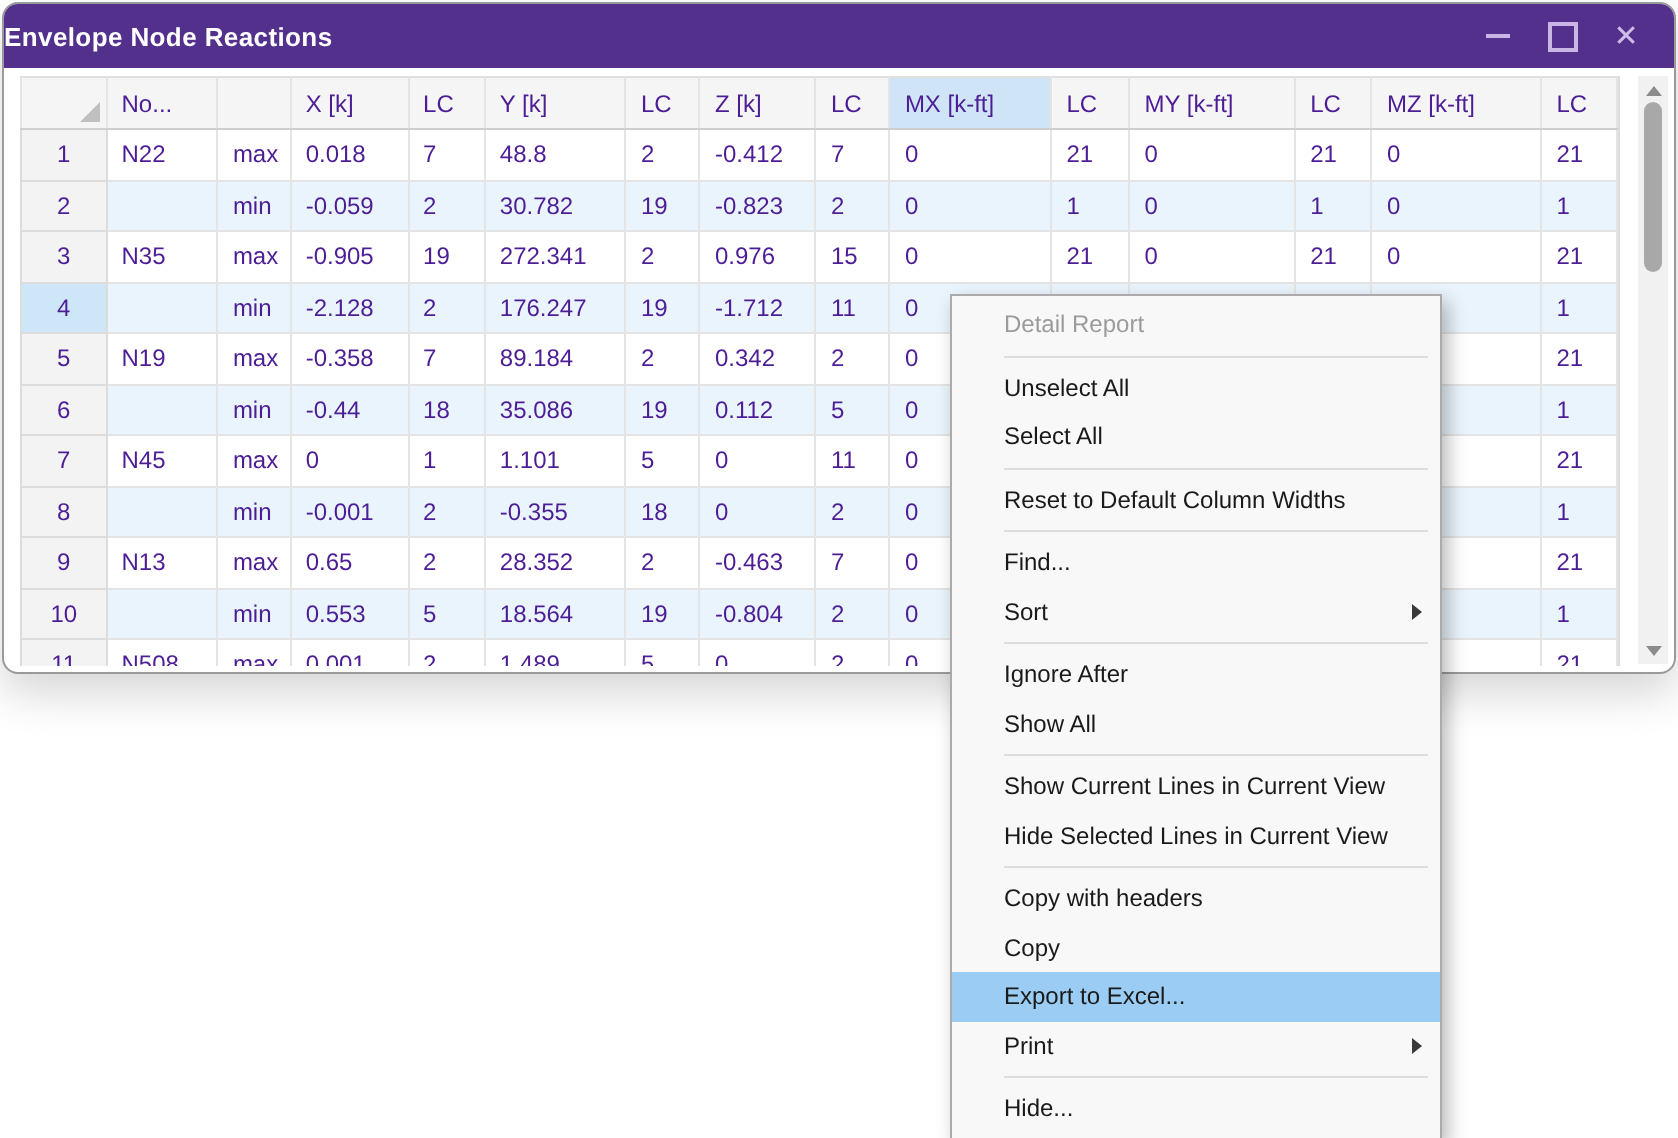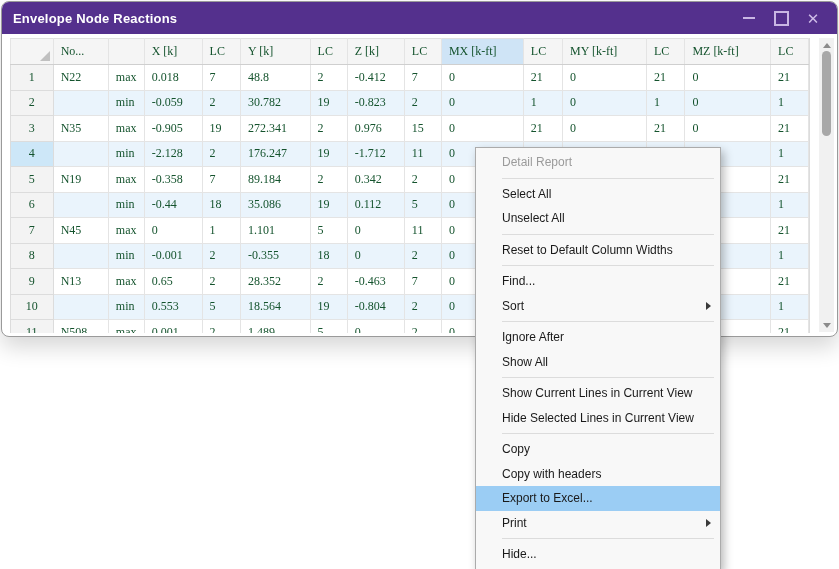--- a/index.html
+++ b/index.html
@@ -7,29 +7,29 @@
     width:839px;height:569px;background:#ffffff;position:relative;
     font-family:"Liberation Sans", sans-serif; -webkit-font-smoothing:antialiased;
   }
   
   .window{
     position:absolute;left:1px;top:1px;width:835px;height:334px;
     background:#fff;border:1px solid #9a9a9a;border-radius:8px;
     box-shadow:0 10px 22px rgba(0,0,0,.16);overflow:hidden;
   }
   .titlebar{height:32px;background:#54308D;display:flex;align-items:center;}
-  .titlebar .title{color:#fff;font-size:13px;font-weight:bold;padding-left:11px;letter-spacing:.2px;}
+  .titlebar .title{color:#fff;font-size:13px;font-weight:bold;letter-spacing:.2px;}
   .controls{margin-left:auto;display:flex;height:100%;align-items:center;padding-right:8px;}
   .ctl{width:32px;height:100%;display:flex;align-items:center;justify-content:center;cursor:pointer;}
   .ic-min{width:12px;height:2px;background:#c9b6e4;}
   .ic-max{width:11px;height:11px;border:2px solid #c9b6e4;}
   .ic-close{color:#cfbde8;font-size:15px;line-height:1;}
   
   .grid-clip{position:absolute;left:8px;top:36px;width:799px;height:295px;overflow:hidden;border-right:1px solid #dcdcdc;}
-  table{border-collapse:collapse;table-layout:fixed;font-size:12px;color:#14532d;font-family:Liberation Serif, serif;}
+  table{border-collapse:collapse;table-layout:fixed;font-size:12px;color:#4c1d95;}
   th,td{border:1px solid #e4e4e4;padding:0 2px 0 7px;white-space:nowrap;overflow:hidden;text-align:left;font-weight:normal;}
   thead th{height:25px;background:#f5f5f5;border-bottom:1px solid #cfcfcf;border-top:1px solid #e0e0e0;}
   tbody td{height:24.5px;background:#fff;}
   tr.alt td{background:#eaf4fc;}
   td.rowhdr{background:#f3f3f3;text-align:center;padding:0;border-color:#dcdcdc;}
   tr.alt td.rowhdr{background:#f3f3f3;}
   tr.sel td.rowhdr{background:#cde7f8;}
   th.hl{background:#cfe4f6;}
   th.corner{position:relative;padding:0;}
   .corner-tri{position:absolute;right:3px;bottom:3px;width:0;height:0;
@@ -303,24 +303,24 @@
     </div>
   </div>
 </div>
 
 <div class="context-menu" id="context-menu">
     <div class="mi disabled">
       <span>Detail Report</span>
     </div>
     <div class="sep"></div>
     <div class="mi">
+      <span>Unselect All</span>
+    </div>
+    <div class="mi">
       <span>Select All</span>
-    </div>
-    <div class="mi">
-      <span>Unselect All</span>
     </div>
     <div class="sep"></div>
     <div class="mi">
       <span>Reset to Default Column Widths</span>
     </div>
     <div class="sep"></div>
     <div class="mi">
       <span>Find...</span>
     </div>
     <div class="mi">
@@ -336,24 +336,24 @@
     </div>
     <div class="sep"></div>
     <div class="mi">
       <span>Show Current Lines in Current View</span>
     </div>
     <div class="mi">
       <span>Hide Selected Lines in Current View</span>
     </div>
     <div class="sep"></div>
     <div class="mi">
+      <span>Copy with headers</span>
+    </div>
+    <div class="mi">
       <span>Copy</span>
-    </div>
-    <div class="mi">
-      <span>Copy with headers</span>
     </div>
     <div class="mi highlighted">
       <span>Export to Excel...</span>
     </div>
     <div class="mi">
       <span>Print</span>
       <span class="sub-arrow"></span>
     </div>
     <div class="sep"></div>
     <div class="mi">

